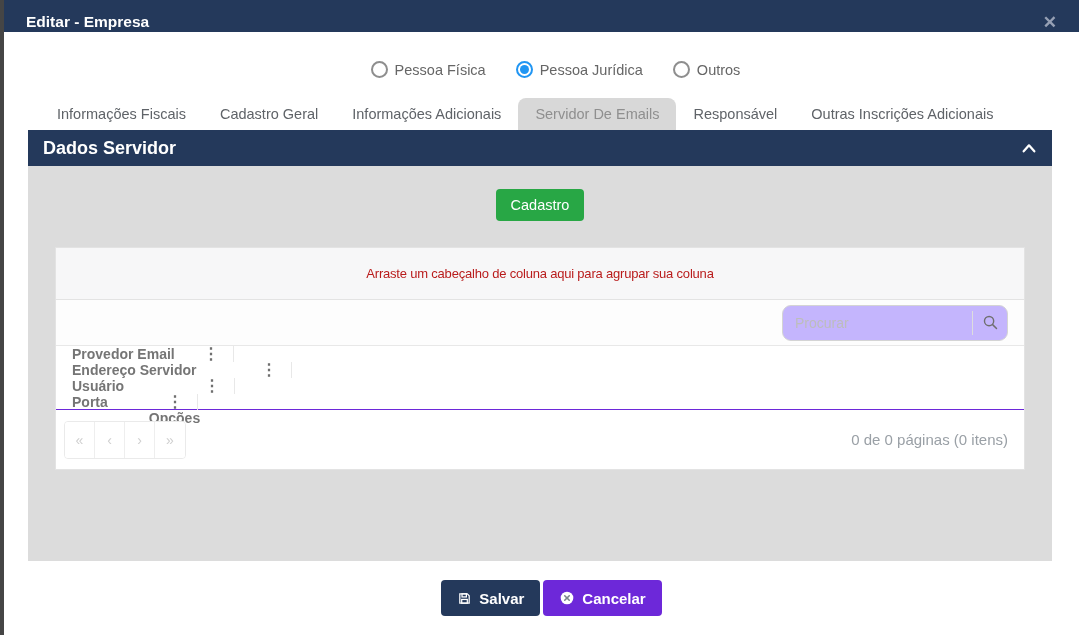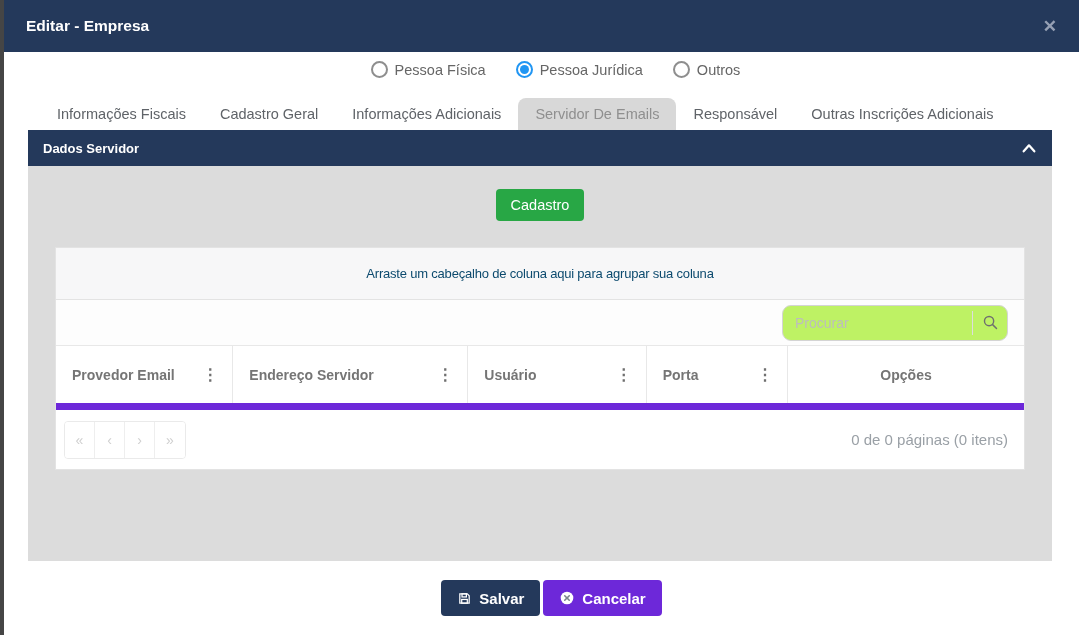--- a/index.html
+++ b/index.html
@@ -1,65 +1,65 @@
 <!DOCTYPE html>
 <html><head>
 <meta charset="utf-8">
 <style>
   * { margin:0; padding:0; box-sizing:border-box; }
   body { font-family:"Liberation Sans", sans-serif; background:#fff; }
   .screen { position:relative; width:1079px; height:635px; background:#fff; overflow:hidden; }
   .left-edge { position:absolute; left:0; top:0; width:4px; height:635px; background:#454545; z-index:20; }
 
   
-  .titlebar { position:absolute; left:4px; right:0; top:0; height:52px; background:#24395b;
-              display:flex; align-items:center; padding:1px 22px; }
+  .titlebar { position:absolute; left:4px; right:0; top:0; height:32px; background:#24395b;
+              display:flex; align-items:flex-end; padding:1px 22px; }
   .titlebar .title { color:#fff; font-size:15.5px; font-weight:bold; }
   .titlebar .close { margin-left:auto; color:#96a0b4; font-size:17px; font-weight:bold; cursor:pointer; line-height:1; }
 
   
   .radio-row { position:absolute; top:61px; left:16px; width:100%; display:flex; justify-content:center;
                gap:30px; align-items:center; font-size:14.5px; color:#666; }
   .radio-option { display:flex; align-items:center; gap:7px; cursor:pointer; }
   .radio { width:17px; height:17px; border-radius:50%; border:2px solid #8e8e8e; position:relative; background:#fff; flex:none; }
   .radio.checked { border-color:#2196f3; }
   .radio.checked::after { content:""; position:absolute; inset:2px; background:#2196f3; border-radius:50%; }
 
   
   .tabs { position:absolute; top:98px; left:40px; display:flex; font-size:14.5px; color:#5f6368; }
   .tab { padding:8px 17px; height:32px; border-radius:8px 8px 0 0; cursor:pointer; white-space:nowrap; }
   .tab.active { background:#d8d8d8; color:#8f8f8f; }
 
   
   .panel { position:absolute; left:28px; top:130px; width:1024px; height:431px; background:#dcdcdc; }
   .panel-header { height:36px; background:#24395b; display:flex; align-items:center; padding:0 15px; }
-  .panel-header .ptitle { color:#fff; font-size:13px; font-weight:bold; }
+  .panel-header .ptitle { color:#fff; font-size:18px; font-weight:bold; }
   .panel-header .chev { margin-left:auto; display:flex; align-items:center; cursor:pointer; }
 
   .add-row { display:flex; justify-content:center; padding-top:23px; }
   .btn-add { background:#28a745; color:#fff; border:none; border-radius:4px; height:32px; padding:0 15px;
              font-size:14.5px; font-family:inherit; cursor:pointer; }
 
   
   .grid { margin:26px 27px 0; background:#fff; border:1px solid #e3e3e3; }
   .group-row { height:52px; background:#f7f7f8; border-bottom:1px solid #e3e3e3; display:flex;
-               align-items:center; justify-content:center; color:#0c4a6e; font-size:13px; letter-spacing:-0.2px; }
+               align-items:center; justify-content:center; color:#b91c1c; font-size:13px; letter-spacing:-0.2px; }
   .search-row { height:46px; border-bottom:1px solid #e8e8e8; display:flex; align-items:center;
                 justify-content:flex-end; padding-right:16px; background:#fdfdfd; }
   .searchbox { width:226px; height:36px; border:1px solid #d4d4d4; border-radius:9px; display:flex;
-               align-items:center; background:#bef264; overflow:hidden; }
+               align-items:center; background:#c4b5fd; overflow:hidden; }
   .searchbox input { flex:1; border:none; outline:none; padding:0 12px; font-size:14px; color:#444;
                      font-family:inherit; background:transparent; min-width:0; }
   .searchbox input::placeholder { color:#bdbdbd; }
   .search-divider { width:1px; height:24px; background:#ddd; }
   .search-btn { width:34px; height:34px; display:flex; align-items:center; justify-content:center;
                 background:transparent; border:none; cursor:pointer; }
 
-  .header-row { display:flex; height:64px; border-bottom:7px solid #6d28d9; color:#757575;
-                font-size:14px; font-weight:bold; }
+  .header-row { display:flex; height:64px; border-bottom:1px solid #6d28d9; color:#757575;
+                font-size:14px; font-weight:bold;flex-direction:column; }
   .hcell { display:flex; align-items:center; padding:0 8px 0 16px; border-right:1px solid #e8e8e8; }
   .hcell:last-child { border-right:none; justify-content:center; padding:0; }
   .hcell .menu { margin-left:auto; color:#6f6f6f; font-size:16px; font-weight:bold; cursor:pointer;
                  padding:0 6px; line-height:1; }
   .c0{width:178px;} .c1{width:236px;} .c2{width:179px;} .c3{width:142px;} .c4{width:237px;}
 
   .empty-row { height:40px; border-bottom:1px solid #e8e8e8; display:flex; align-items:center;
                padding:0 12px; font-size:14.5px; color:#3c3c3c; }
 
   .pager-row { height:59px; display:flex; align-items:center; padding:0 16px 0 8px; }

